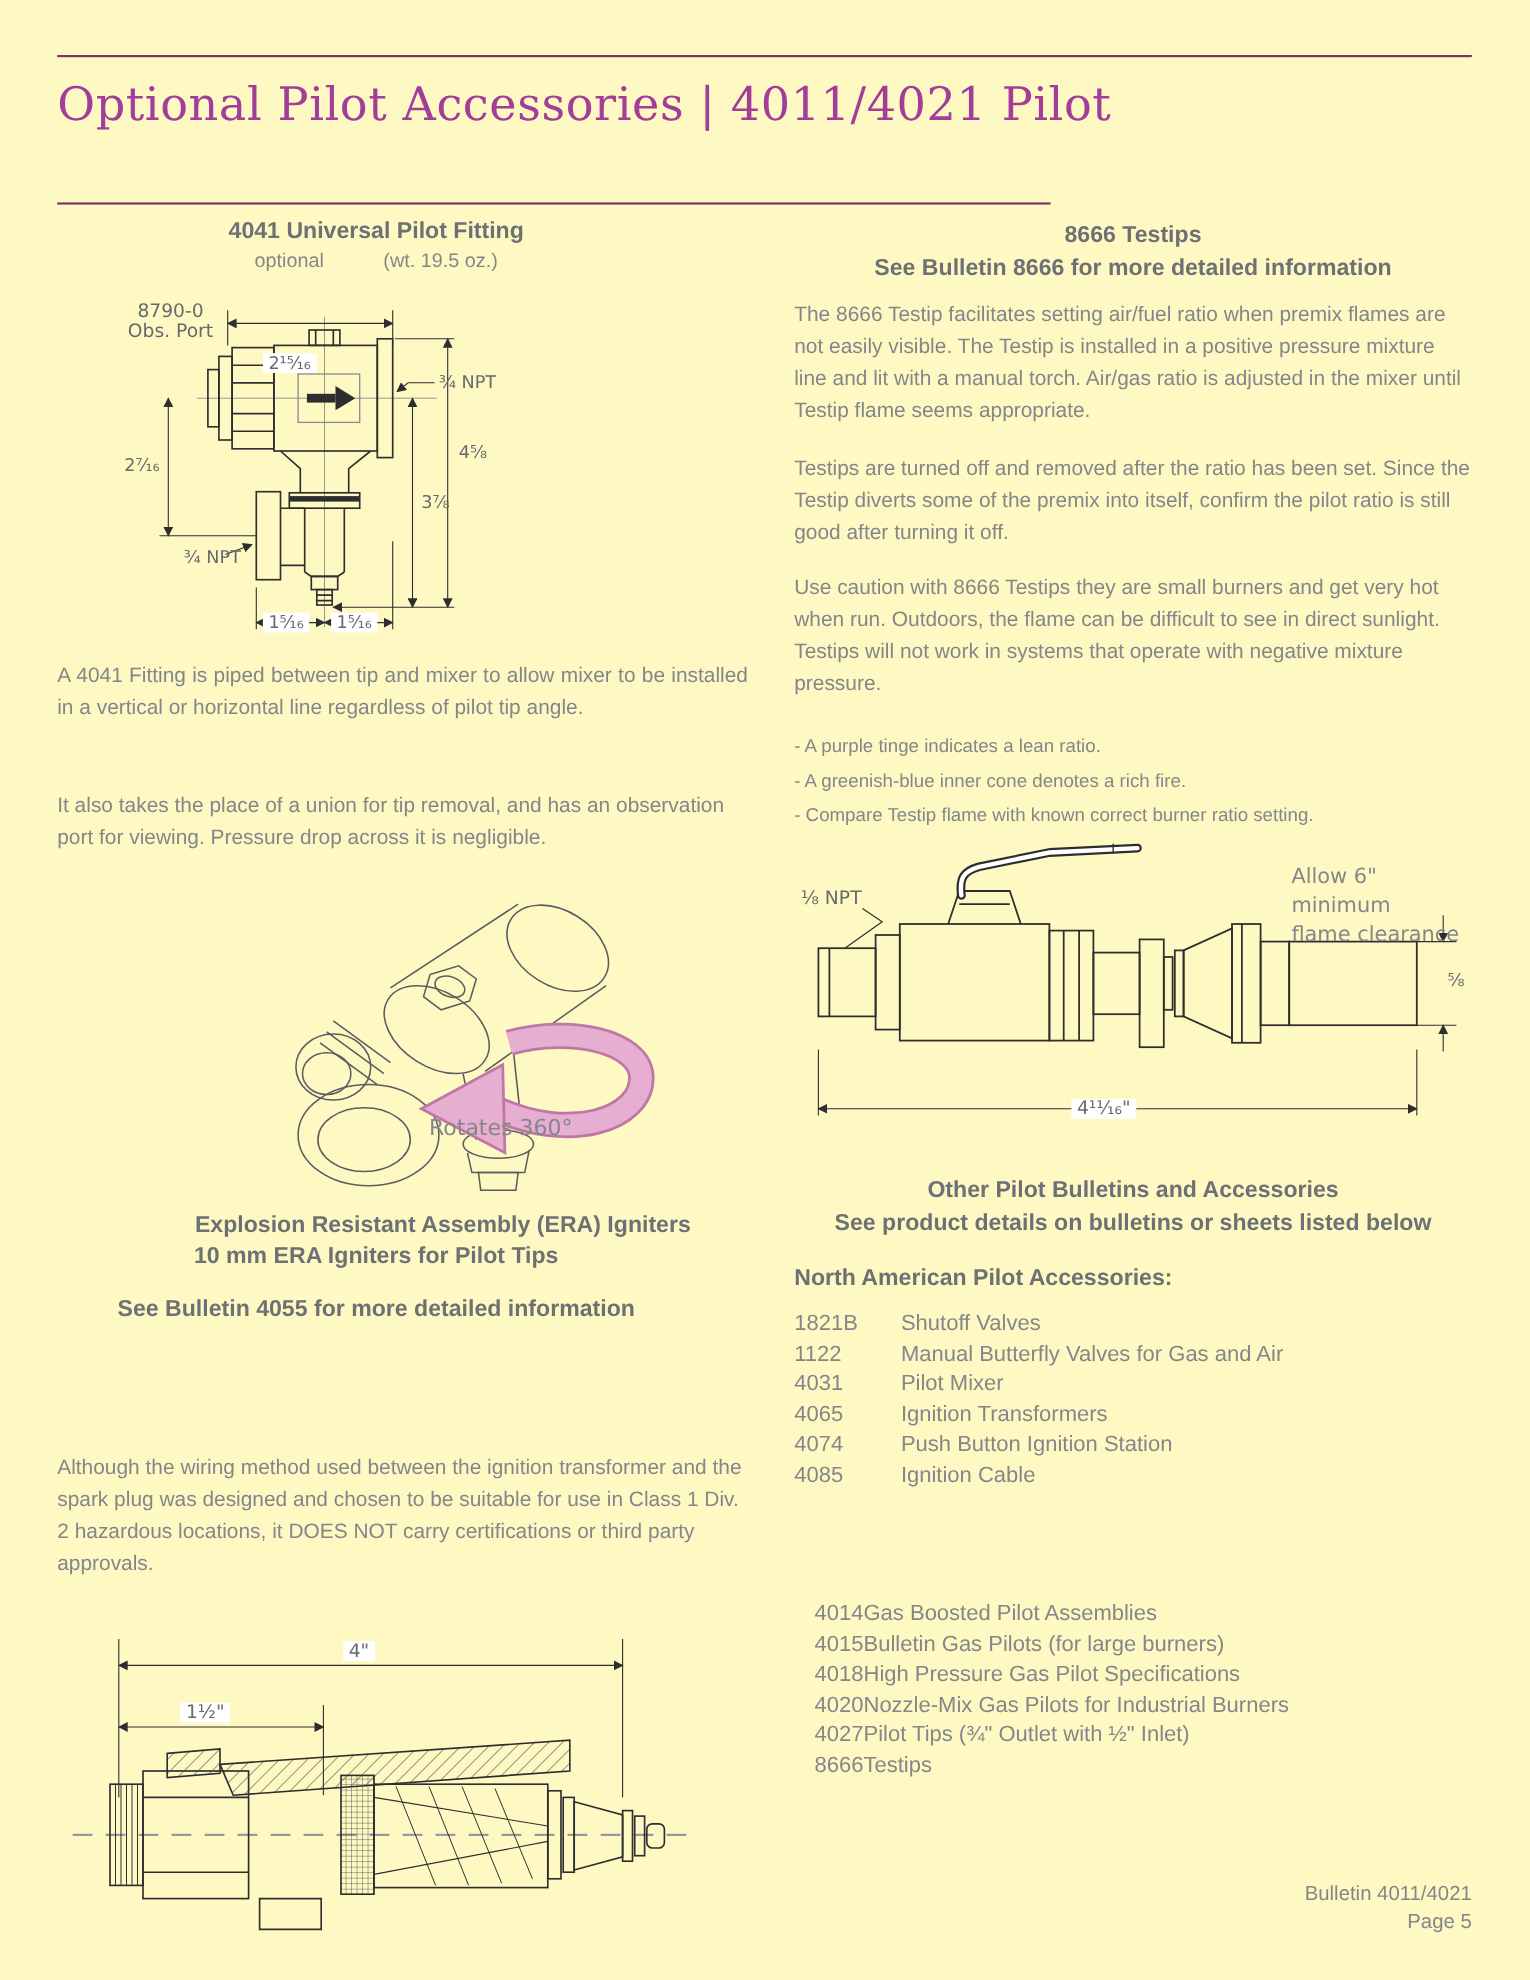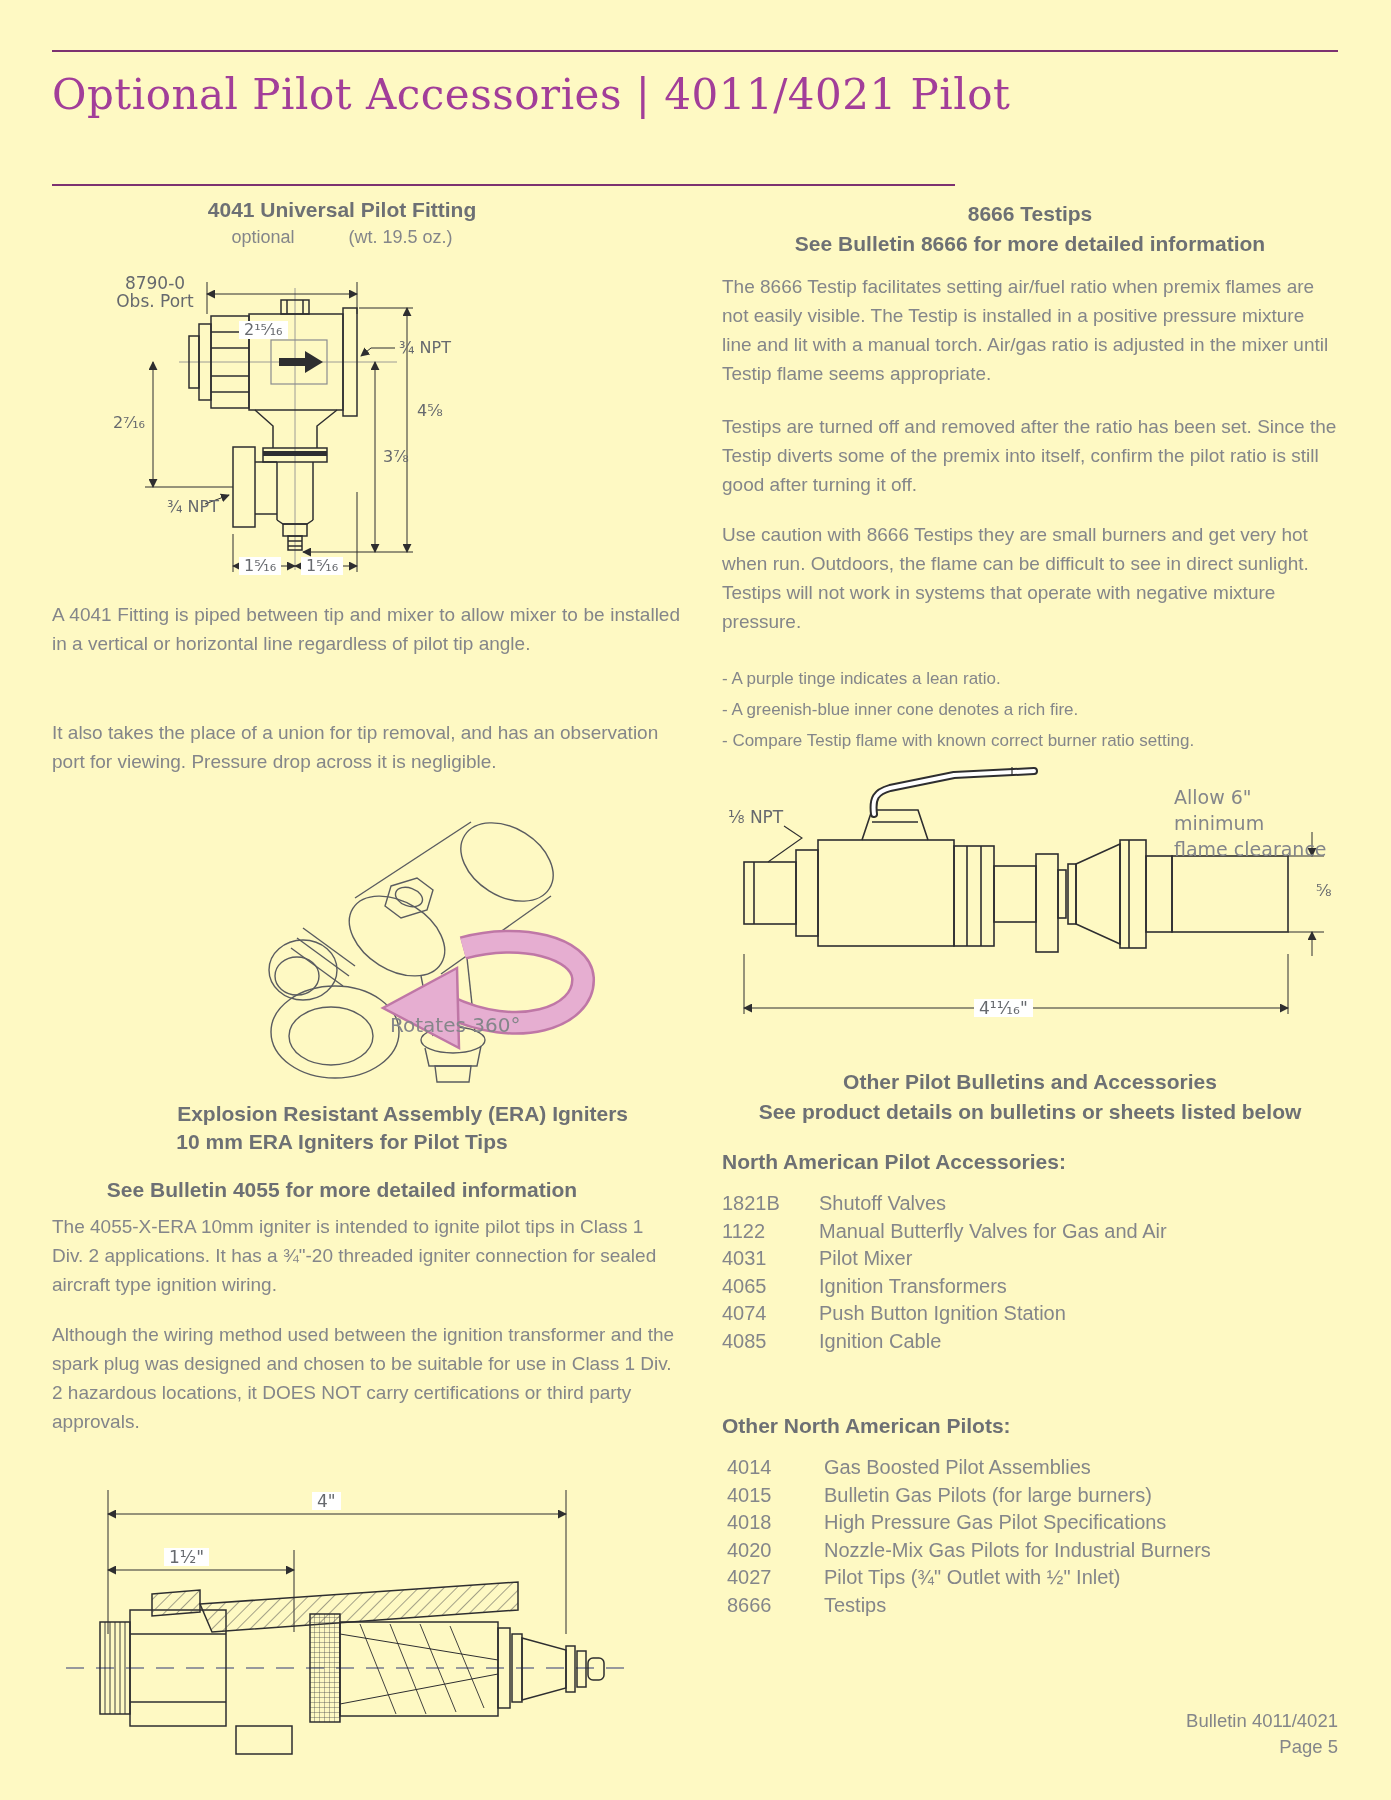--- a/index.html
+++ b/index.html
@@ -147,21 +147,20 @@
       <path d="M262 206 C 332 240 400 218 398 178 C 396 148 336 132 278 148" fill="none" stroke="#bf77a6" stroke-width="24"></path>
       <path d="M262 206 C 332 240 400 218 398 178 C 396 148 336 132 278 148" fill="none" stroke="#e6aed1" stroke-width="19"></path>
       <polygon points="272,168 198,208 274,248" fill="#e6aed1" stroke="#bf77a6" stroke-width="2.5"></polygon>
     </svg>
     <span class="flab" style="left:205px; top:216px; font-size:20px; color:#84868a;">Rotates 360°</span>
   </div>
 
   <div class="abs bold-head center" style="left:48px; top:1100px; width:580px;text-align:right;">Explosion Resistant Assembly (ERA) Igniters</div>
   <div class="abs bold-head center" style="left:52px; top:1128px; width:580px;">10 mm ERA Igniters for Pilot Tips</div>
   <div class="abs bold-head center" style="left:52px; top:1176px; width:580px;">See Bulletin 4055 for more detailed information</div>
-  <div class="abs body-text" style="left:52px; top:1212px; width:615px;">The 4055-X-ERA 10mm igniter is intended to ignite pilot tips in Class 1 Div. 2 applications. It has a ¾"-20 threaded igniter connection for sealed aircraft type ignition wiring.</div>
   <div class="abs body-text" style="left:52px; top:1320px; width:628px;">Although the wiring method used between the ignition transformer and the spark plug was designed and chosen to be suitable for use in Class 1 Div. 2 hazardous locations, it DOES NOT carry certifications or third party approvals.</div>
 
   <div class="fig" style="left:60px; top:1462px; width:580px; height:330px;">
     <svg width="580" height="330" viewBox="0 0 580 330">
       <defs>
         <marker id="ar3" viewBox="0 0 10 10" refX="9" refY="5" markerWidth="9" markerHeight="9" orient="auto-start-reverse">
           <path d="M0 0 L10 5 L0 10 z" fill="#2e2e30"></path>
         </marker>
         <pattern id="h3" width="9" height="9" patternUnits="userSpaceOnUse" patternTransform="rotate(45)">
           <line x1="0" y1="0" x2="0" y2="9" stroke="#4a4a4c" stroke-width="1"></line>
@@ -293,22 +292,21 @@
     <div class="list-row">
       <span class="code">4074</span>
       <span class="desc">Push Button Ignition Station</span>
     </div>
     <div class="list-row">
       <span class="code">4085</span>
       <span class="desc">Ignition Cable</span>
     </div>
   </div>
 
-  <div class="abs bold-head" style="left:722px; top:1412px; width:616px;">Other North American Pilots:</div>
-  <div class="abs" style="left:727px; top:1454px; width:616px;">
+  <div class="abs" style="left:688px; top:1454px; width:616px;text-align:right;">
     <div class="list-row">
       <span class="code">4014</span>
       <span class="desc">Gas Boosted Pilot Assemblies</span>
     </div>
     <div class="list-row">
       <span class="code">4015</span>
       <span class="desc">Bulletin Gas Pilots (for large burners)</span>
     </div>
     <div class="list-row">
       <span class="code">4018</span>

